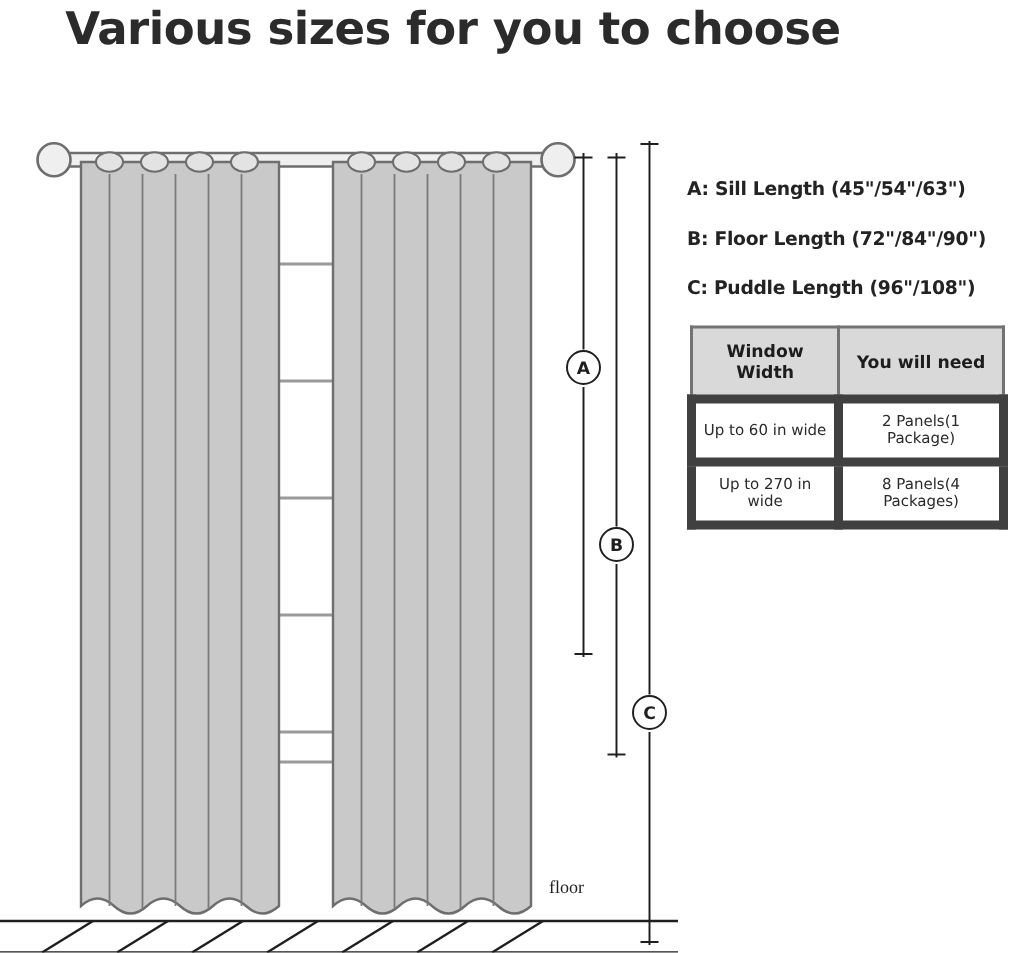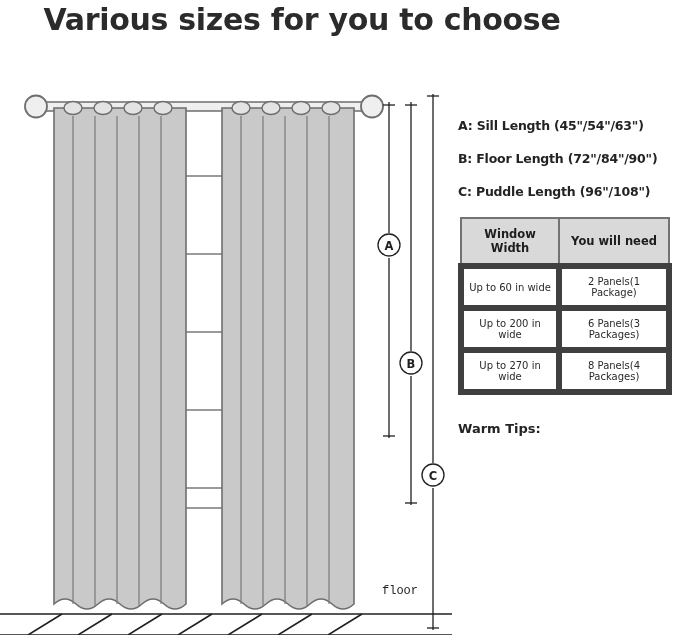--- a/index.html
+++ b/index.html
@@ -103,22 +103,21 @@
     font-size: 13px;
     color: #2d2d2d;
   }
 
   .floor-label {
     position: absolute;
     left: 366px;
     top: 584px;
     font-size: 12px;
     color: #222;
-    font-family: Liberation Mono, monospace;
-    margin-left: 16px;
+    font-family: Liberation Serif, serif;
   }
 </style>
 </head>
 <body>
 
 <div id="title">Various sizes for you to choose</div>
 
 <svg id="illus" viewBox="0 0 452 577" width="452" height="577">
 
   <g stroke="#9a9a9a" stroke-width="2" fill="none">
@@ -227,26 +226,21 @@
         <th>Window Width</th>
         <th>You will need</th>
       </tr>
     </thead>
     <tbody>
       <tr>
         <td>Up to 60 in wide</td>
         <td>2 Panels(1 Package)</td>
       </tr>
       <tr>
-        <td>Up to 200 in wide</td>
-        <td>6 Panels(3 Packages)</td>
-      </tr>
-      <tr>
         <td>Up to 270 in wide</td>
         <td>8 Panels(4 Packages)</td>
       </tr>
     </tbody>
   </table>
 
   <div id="tips">
-    <div id="tips-title">Warm Tips:</div>
   </div>
 </div>
 
 </body></html>

